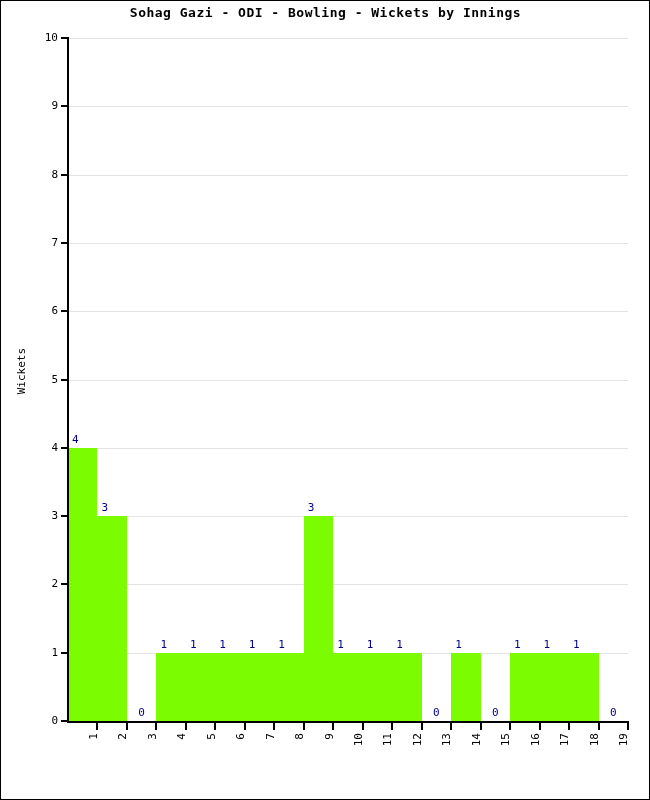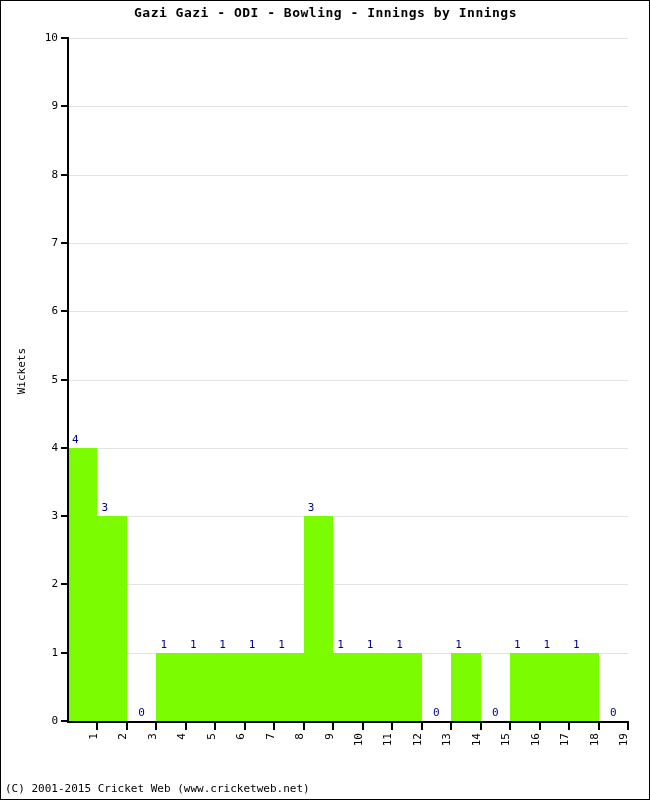--- a/index.html
+++ b/index.html
@@ -146,21 +146,21 @@
     font-family: "DejaVu Sans Mono", monospace;
     color: #000000;
     white-space: pre;
   }
 </style>
 </head>
 <body>
 
 <div id="page">
 
-  <div id="chart-title">Gazi Gazi - ODI - Bowling - Innings by Innings</div>
+  <div id="chart-title">Sohag Gazi - ODI - Bowling - Wickets by Innings</div>
 
   <div id="plot">
     <div id="plot-bg"></div>
     <div id="gridlines">
         <div class="gridline" style="top: 614.7px;"></div>
         <div class="gridline" style="top: 546.4px;"></div>
         <div class="gridline" style="top: 478.1px;"></div>
         <div class="gridline" style="top: 409.8px;"></div>
         <div class="gridline" style="top: 341.5px;"></div>
         <div class="gridline" style="top: 273.2px;"></div>
@@ -272,15 +272,14 @@
       <div class="bar-label" style="left: 454.158px; top: 636.7px;">1</div>
       <div class="bar-label" style="left: 479.632px; width: 29.4737px; text-align: center; top: 705px;">0</div>
       <div class="bar-label" style="left: 513.105px; top: 636.7px;">1</div>
       <div class="bar-label" style="left: 542.579px; top: 636.7px;">1</div>
       <div class="bar-label" style="left: 572.053px; top: 636.7px;">1</div>
       <div class="bar-label" style="left: 597.526px; width: 29.4737px; text-align: center; top: 705px;">0</div>
     </div>
 
   <div id="ylabel">Wickets</div>
 
-  <div id="footer">(C) 2001-2015 Cricket Web (www.cricketweb.net)</div>
 
 </div>
 
 </body></html>

